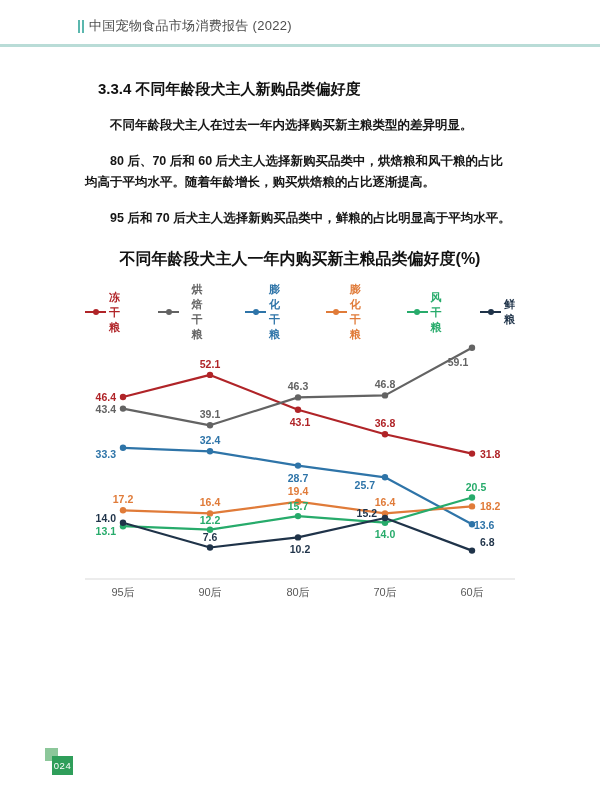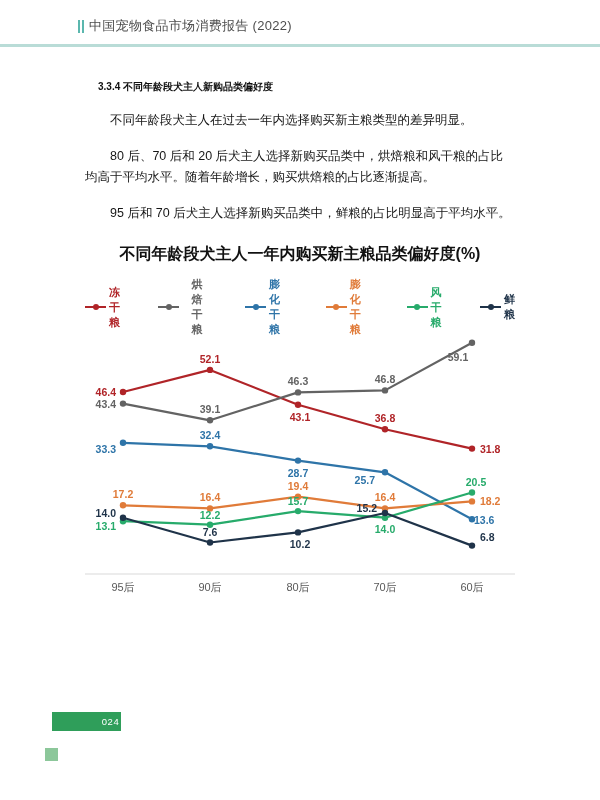--- a/index.html
+++ b/index.html
@@ -9,53 +9,53 @@
     -webkit-font-smoothing:antialiased;
   }
   
   .page-header{display:flex;align-items:center;gap:5px;padding:17px 0 0 78px;}
   .vbars{display:flex;gap:2px;align-items:center;}
   .vbars span{display:block;width:2px;height:13px;background:var(--accent-dark,#5bb7ae);}
   .header-title{font-size:13px;color:#4d4d4d;letter-spacing:.3px;}
   .header-rule{height:3px;background:var(--accent,#b9dcd7);margin-top:9px;}
   
   .content{padding:0 85px;}
-  .section-heading{font-size:10px;font-weight:bold;color:#111;margin:33px 0 0 13px;}
-  .para{font-size:12.5px;color:#161616;line-height:1.62;margin:16px 0 0;text-indent:2em;font-weight:400;}
+  .section-heading{font-size:15px;font-weight:bold;color:#111;margin:33px 0 0 13px;}
+  .para{font-size:12.5px;color:#161616;line-height:1.62;margin:16px 0 0;text-indent:2em;font-weight:700;}
   .chart-title{font-size:16px;font-weight:bold;color:#111;text-align:center;margin-top:21px;}
   
   .legend{display:flex;justify-content:space-between;align-items:center;margin-top:12px;gap:36px;}
   .legend-item{display:flex;align-items:center;gap:3px;font-size:11px;font-weight:bold;}
   .legend-marker{position:relative;width:21px;height:2.4px;flex:0 0 auto;}
   .legend-marker i{position:absolute;left:7.5px;top:-2px;width:6px;height:6px;border-radius:50%;}
   
   .chart-wrap{margin-top:2px;}
   svg text{font-family:"Liberation Sans","DejaVu Sans",sans-serif;font-size:10.5px;font-weight:600;}
   svg text.cat{font-size:11px;font-weight:normal;fill:#595959;}
   
   .badge-light{position:absolute;left:45px;top:748px;width:13px;height:13px;background:var(--badge-light,#8cc79a);}
-  .badge{position:absolute;left:52px;top:712px;width:21px;height:19px;background:var(--badge,#2f9e5a);
-         color:#fff;font-size:9.5px;display:flex;align-items:center;justify-content:center;letter-spacing:.5px;padding-left:48px;}
+  .badge{position:absolute;left:52px;top:756px;width:21px;height:19px;background:var(--badge,#2f9e5a);
+         color:#fff;font-size:9.5px;display:flex;align-items:center;justify-content:center;letter-spacing:.5px;}
 </style>
 </head>
 <body style="--accent: #b9dcd7; --accent-dark: #5bb7ae; --badge: #2f9e5a; --badge-light: #8cc79a;">
 
 <div class="page-header">
   <span class="vbars">
       <span></span>
       <span></span>
     </span>
   <span class="header-title">中国宠物食品市场消费报告 (2022)</span>
 </div>
 <div class="header-rule"></div>
 
 <div class="content">
   <div class="section-heading">3.3.4 不同年龄段犬主人新购品类偏好度</div>
   <p class="para">不同年龄段犬主人在过去一年内选择购买新主粮类型的差异明显。</p>
-  <p class="para">80 后、70 后和 20 后犬主人选择新购买品类中，烘焙粮和风干粮的占比均高于平均水平。随着年龄增长，购买烘焙粮的占比逐渐提高。</p>
+  <p class="para">80 后、70 后和 60 后犬主人选择新购买品类中，烘焙粮和风干粮的占比均高于平均水平。随着年龄增长，购买烘焙粮的占比逐渐提高。</p>
   <p class="para">95 后和 70 后犬主人选择新购买品类中，鲜粮的占比明显高于平均水平。</p>
 
   <div class="chart-title">不同年龄段犬主人一年内购买新主粮品类偏好度(%)</div>
   <div class="legend">
       <span class="legend-item">
         <span class="legend-marker" style="background: rgb(176, 36, 40);">
           <i style="background: rgb(176, 36, 40);"></i>
         </span>
         <span style="color: rgb(176, 36, 40);">冻干粮</span>
       </span>

